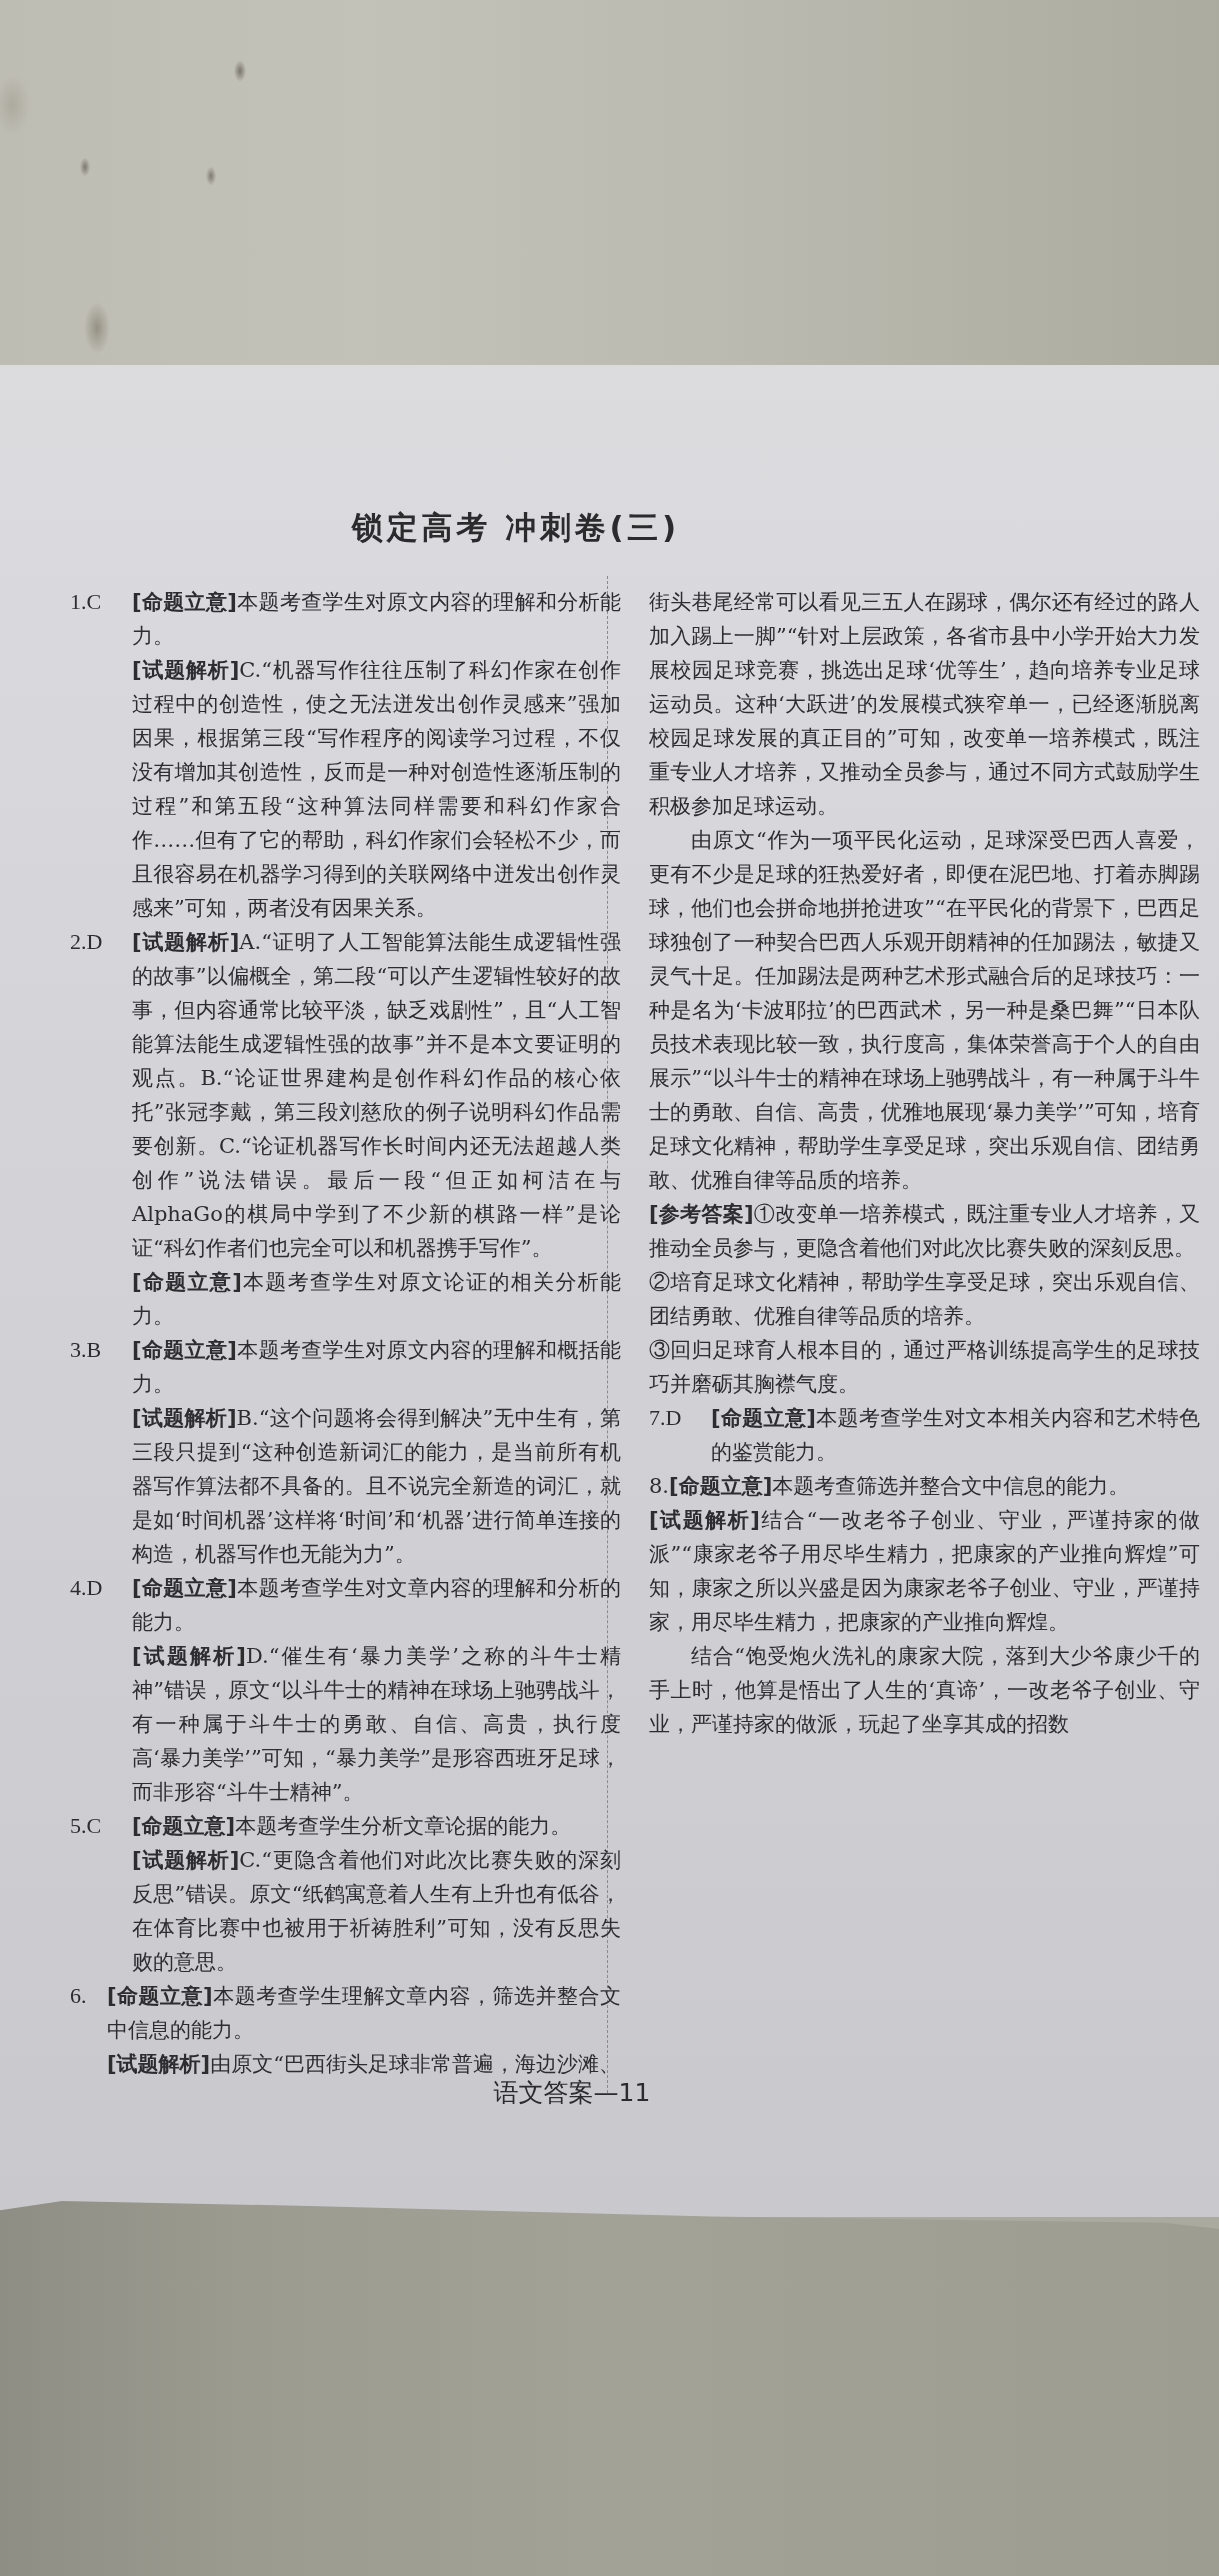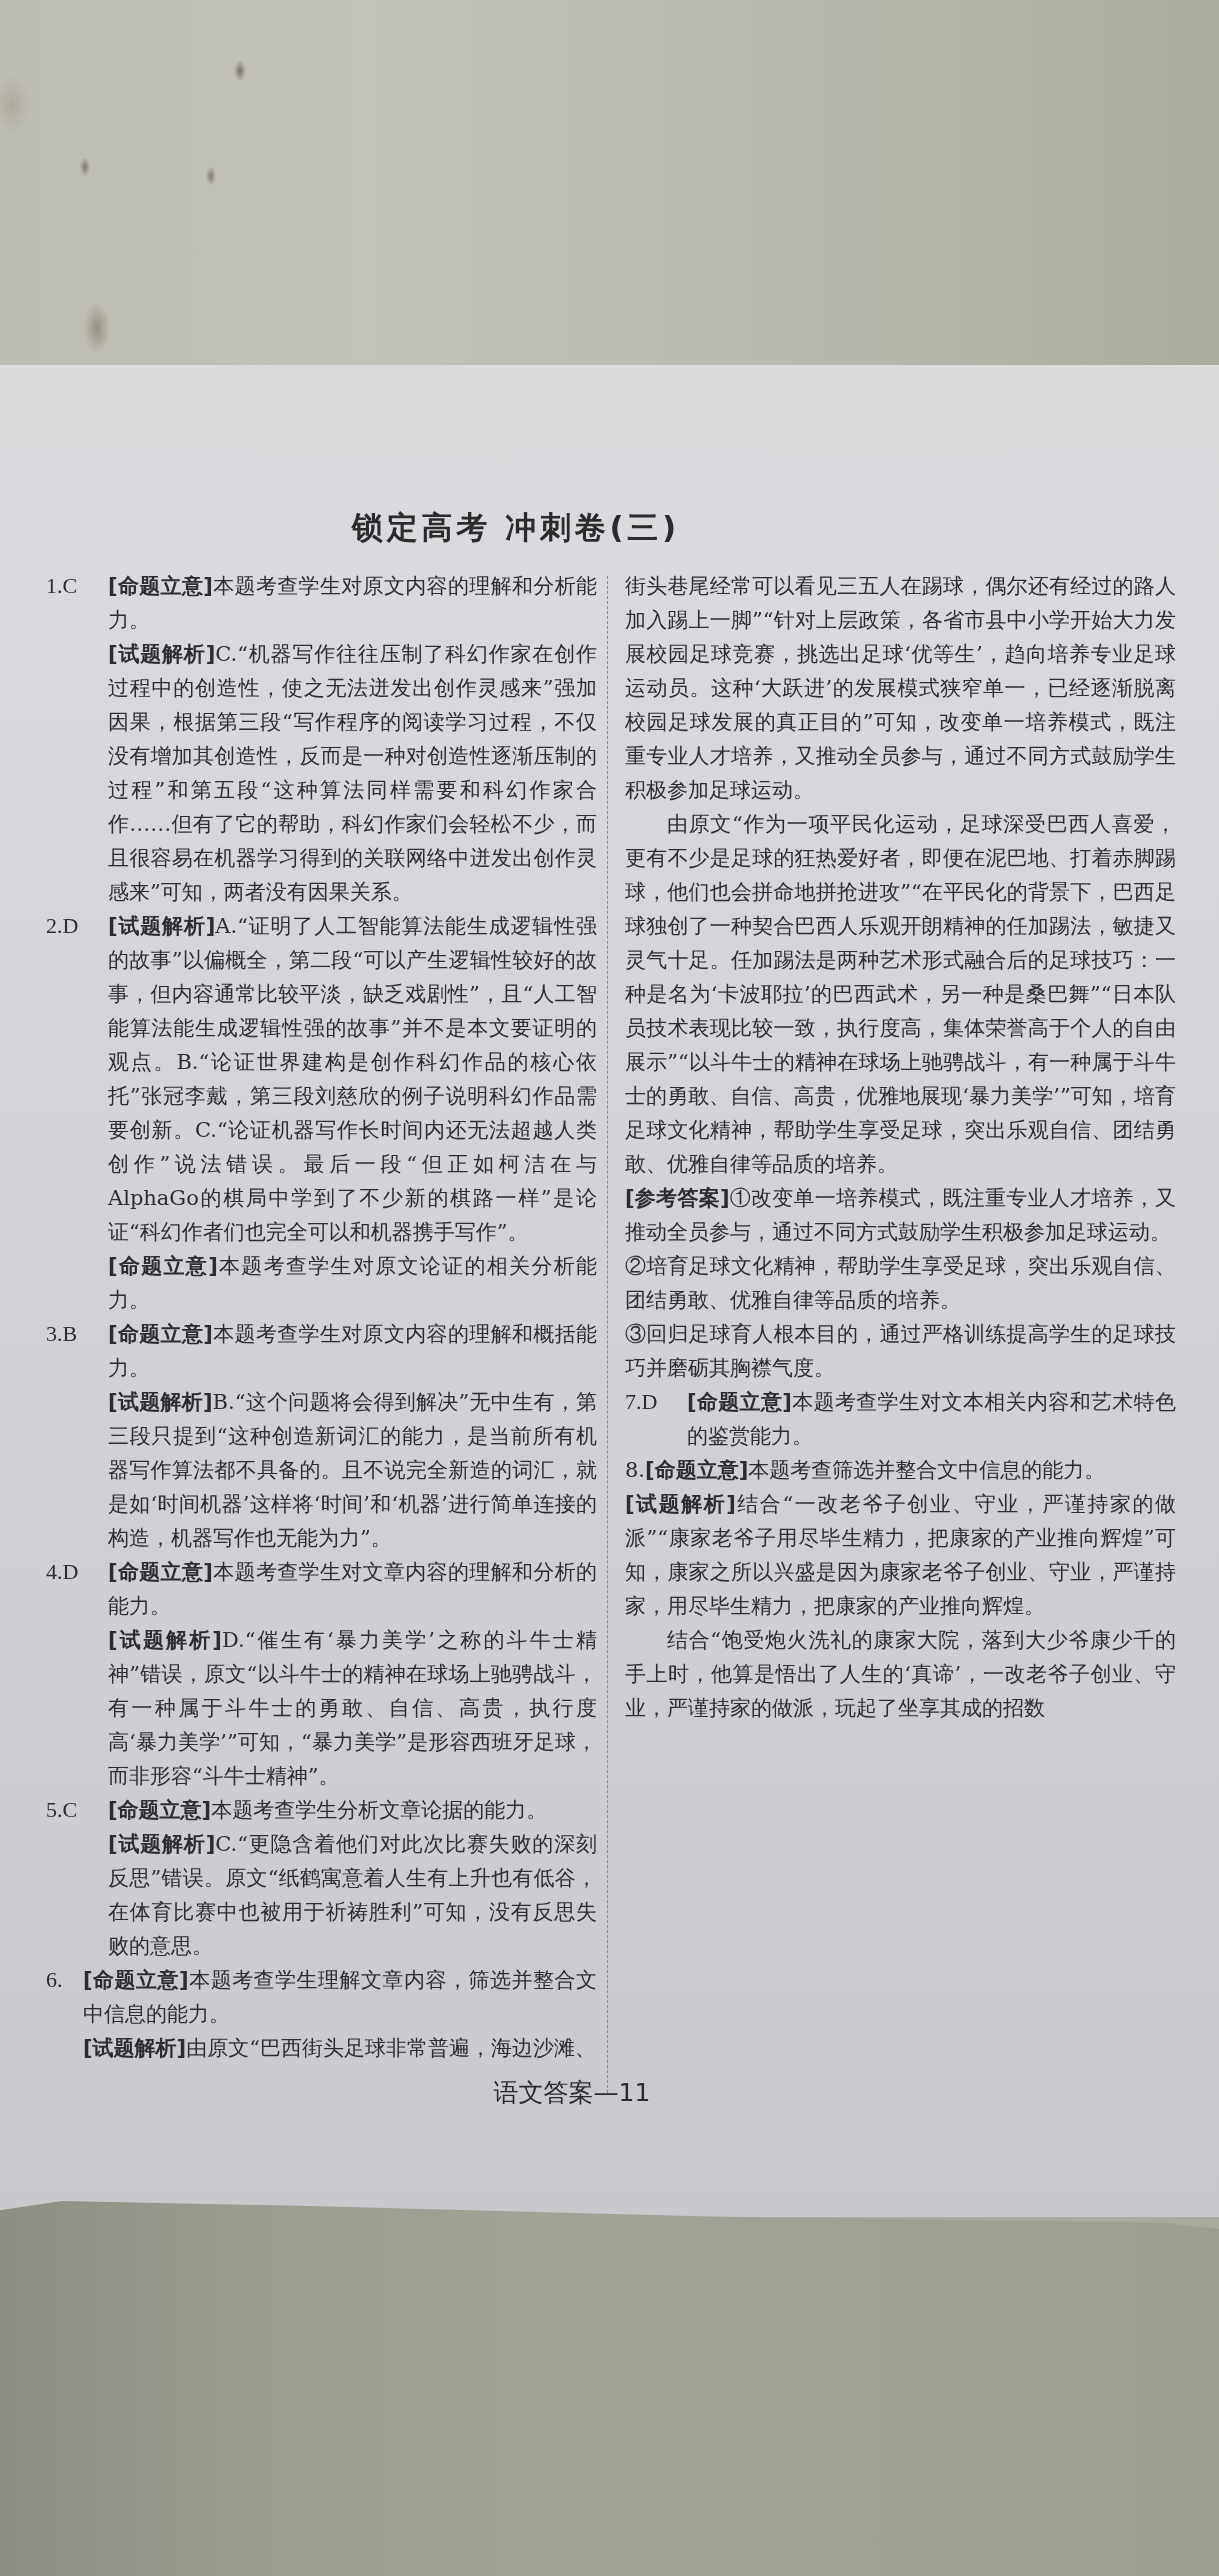--- a/index.html
+++ b/index.html
@@ -26,22 +26,22 @@
   .paper {
     position: absolute; left: 0; top: 365px; width: 1220px; height: 1852px;
     background: linear-gradient(180deg, #dcdcdf 0%, #d4d4d8 40%, #cdcdd1 80%, #c9c9cd 100%);
   }
   .title {
     position: absolute; top: 142px; left: 0; width: 1032px; text-align: center;
     font-family: "DejaVu Sans", "Liberation Sans", sans-serif; font-weight: bold;
     font-size: 31px; letter-spacing: 3.7px; color: #2b2b2e;
   }
   .col {
-    position: absolute; top: 204px; width: 551px;
-    font-size: 21px; line-height: 34px; color: #2d2d30;
+    position: absolute; top: 220px; width: 551px;
+    font-size: 21px; line-height: 34px; color: #2d2d30; margin-left: 24px;
   }
   .col-left { left: 46px; }
   .col-right { left: 625px; }
   .divider {
     position: absolute; left: 607px; top: 211px; height: 1517px; width: 0;
     border-left: 1.2px dashed #8a8a8e;
   }
   .q { position: relative; padding-left: 62px; }
   .q .num {
     position: absolute; left: 0; top: 0;
@@ -102,21 +102,21 @@
       <div class="para"><span class="tag">[命题立意]</span><span>本题考查学生理解文章内容，筛选并整合文中信息的能力。</span></div>
       <div class="para"><span class="tag">[试题解析]</span><span>由原文“巴西街头足球非常普遍，海边沙滩、</span></div>
     </div>
   </div>
 
   <div class="col col-right">
     <div class="para">街头巷尾经常可以看见三五人在踢球，偶尔还有经过的路人加入踢上一脚”“针对上层政策，各省市县中小学开始大力发展校园足球竞赛，挑选出足球‘优等生’，趋向培养专业足球运动员。这种‘大跃进’的发展模式狭窄单一，已经逐渐脱离校园足球发展的真正目的”可知，改变单一培养模式，既注重专业人才培养，又推动全员参与，通过不同方式鼓励学生积极参加足球运动。</div>
     <div class="para indent">由原文“作为一项平民化运动，足球深受巴西人喜爱，更有不少是足球的狂热爱好者，即便在泥巴地、打着赤脚踢球，他们也会拼命地拼抢进攻”“在平民化的背景下，巴西足球独创了一种契合巴西人乐观开朗精神的任加踢法，敏捷又灵气十足。任加踢法是两种艺术形式融合后的足球技巧：一种是名为‘卡波耶拉’的巴西武术，另一种是桑巴舞”“日本队员技术表现比较一致，执行度高，集体荣誉高于个人的自由展示”“以斗牛士的精神在球场上驰骋战斗，有一种属于斗牛士的勇敢、自信、高贵，优雅地展现‘暴力美学’”可知，培育足球文化精神，帮助学生享受足球，突出乐观自信、团结勇敢、优雅自律等品质的培养。</div>
 
     <div class="para">
-      <span class="tag">[参考答案]</span><span>①改变单一培养模式，既注重专业人才培养，又推动全员参与，通过不同方式鼓励学生积极参加足球运动。</span>
+      <span class="tag">[参考答案]</span><span>①改变单一培养模式，既注重专业人才培养，又推动全员参与，更隐含着他们对此次比赛失败的深刻反思。</span>
     </div>
     <div class="para">②培育足球文化精神，帮助学生享受足球，突出乐观自信、团结勇敢、优雅自律等品质的培养。</div>
     <div class="para">③回归足球育人根本目的，通过严格训练提高学生的足球技巧并磨砺其胸襟气度。</div>
 
     <div class="q">
       <span class="num">7.D</span>
       <div class="para"><span class="tag">[命题立意]</span><span>本题考查学生对文本相关内容和艺术特色的鉴赏能力。</span></div>
     </div>
 
     <div class="q" style="padding-left:0">

